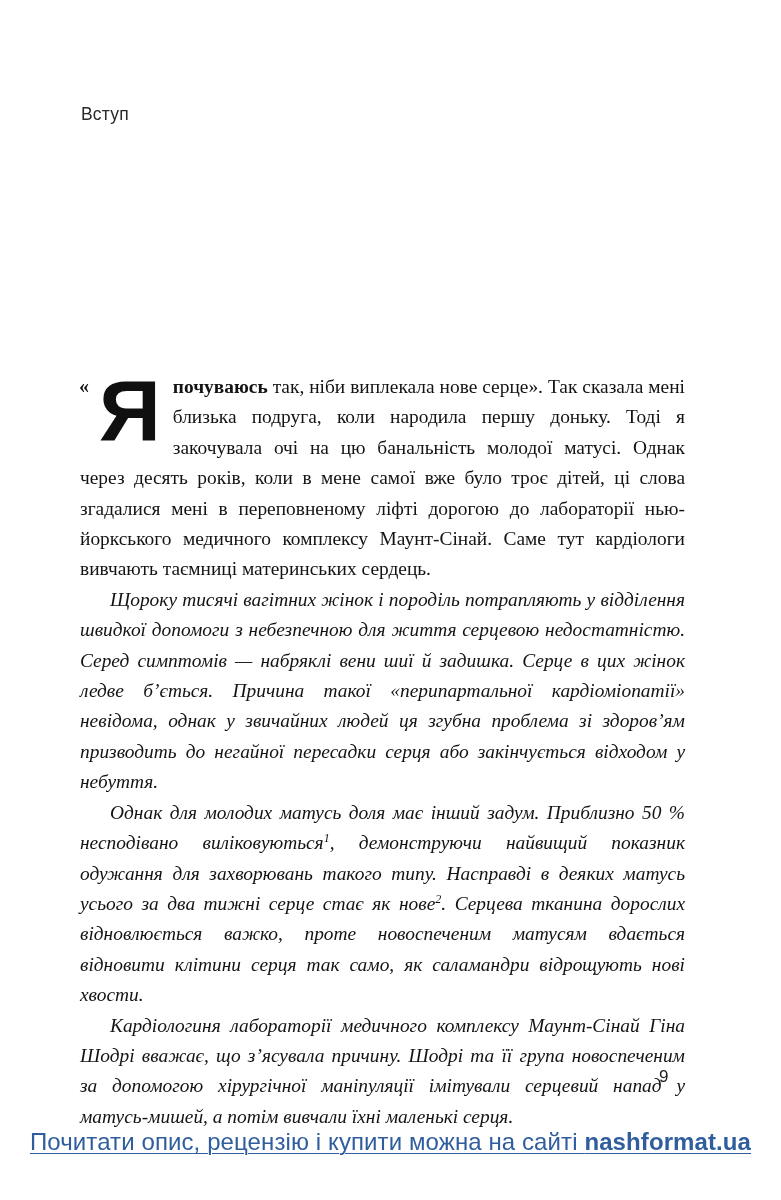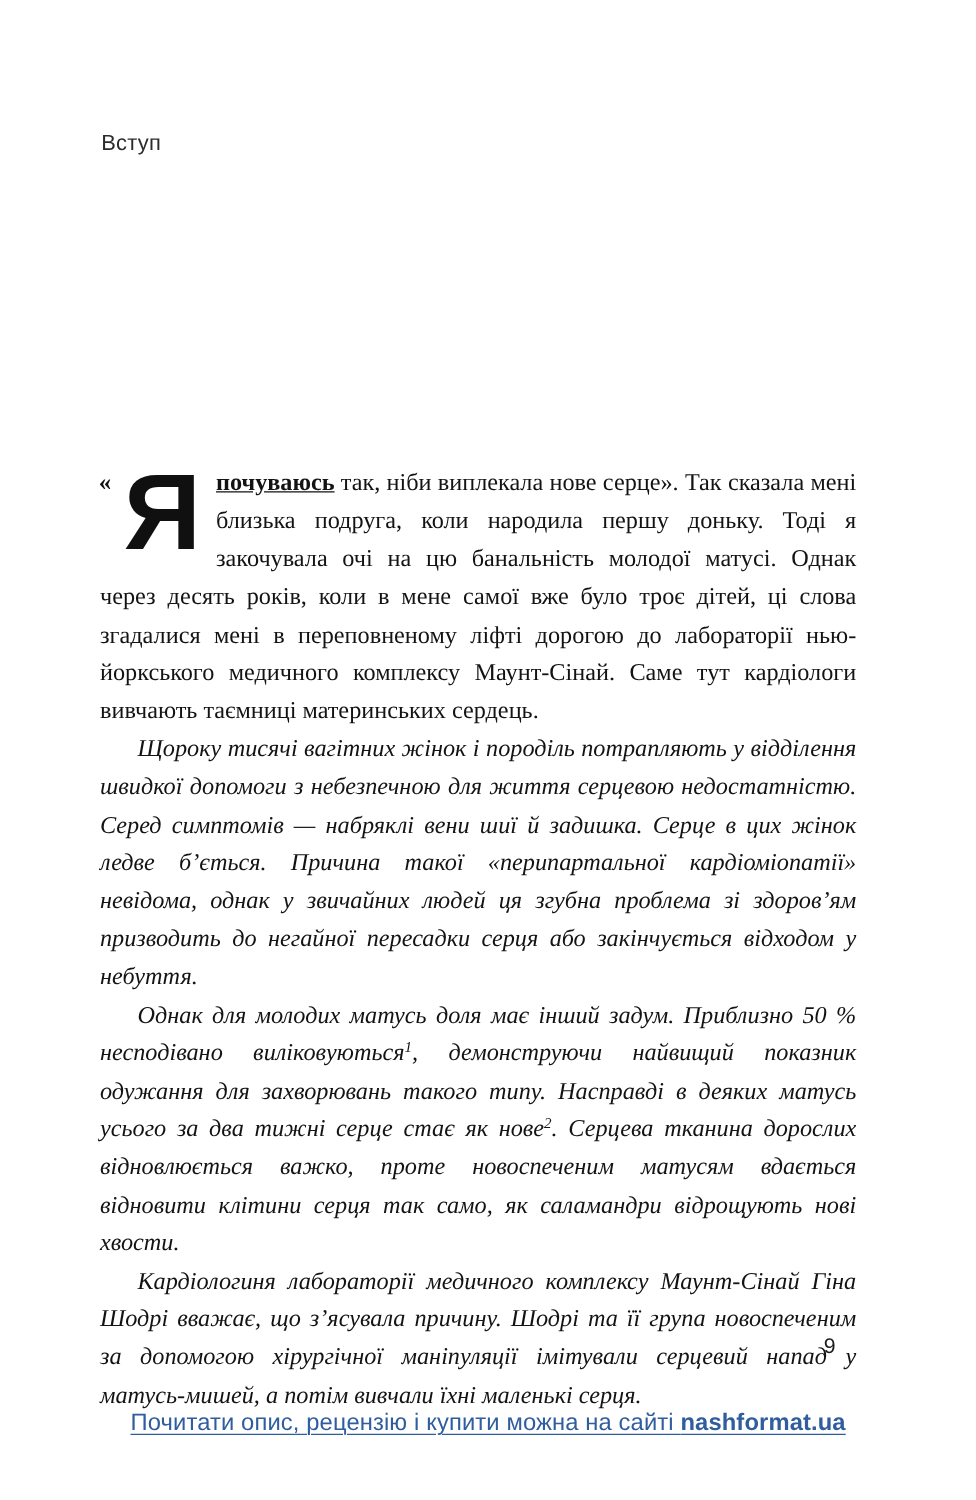--- a/index.html
+++ b/index.html
@@ -99,21 +99,20 @@
     font-family: "Liberation Sans", "DejaVu Sans", sans-serif;
     font-weight: 700;
     font-size: 86px;
     line-height: 70px;
     margin: 3px 12px 0 19px;
     color: #101010;
     letter-spacing: 0;
   }
   .lead-bold {
     font-weight: 700;
-    text-decoration: underline;
   }
 
   sup.fn {
     font-size: 0.62em;
     line-height: 0;
     vertical-align: 0.56em;
     font-weight: 400;
   }
 
   
@@ -131,21 +130,21 @@
   .promo {
     position: absolute;
     left: 0;
     right: 0;
     top: 1128px;
     text-align: center;
   }
   .promo-link {
     display: inline-block;
     font-family: "Liberation Sans", "DejaVu Sans", sans-serif;
-    font-size: 19px;
+    font-size: 24px;
     font-weight: 400;
     color: #2f5d9e;
     text-decoration: underline;
     text-underline-offset: 3px;
     text-decoration-thickness: 1.4px;
     letter-spacing: 0.1px;
     white-space: nowrap;
     cursor: pointer;
   }
   .promo-domain {

